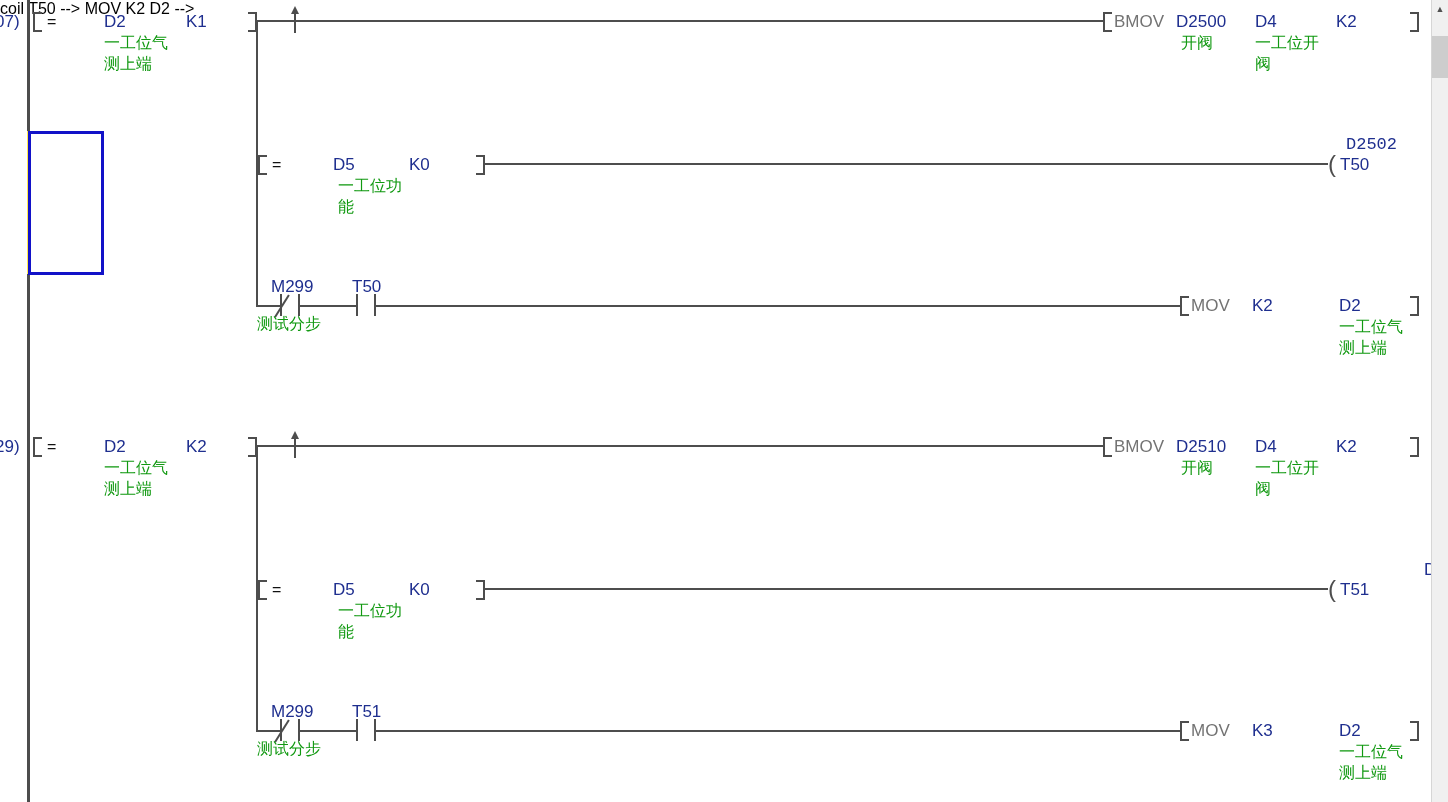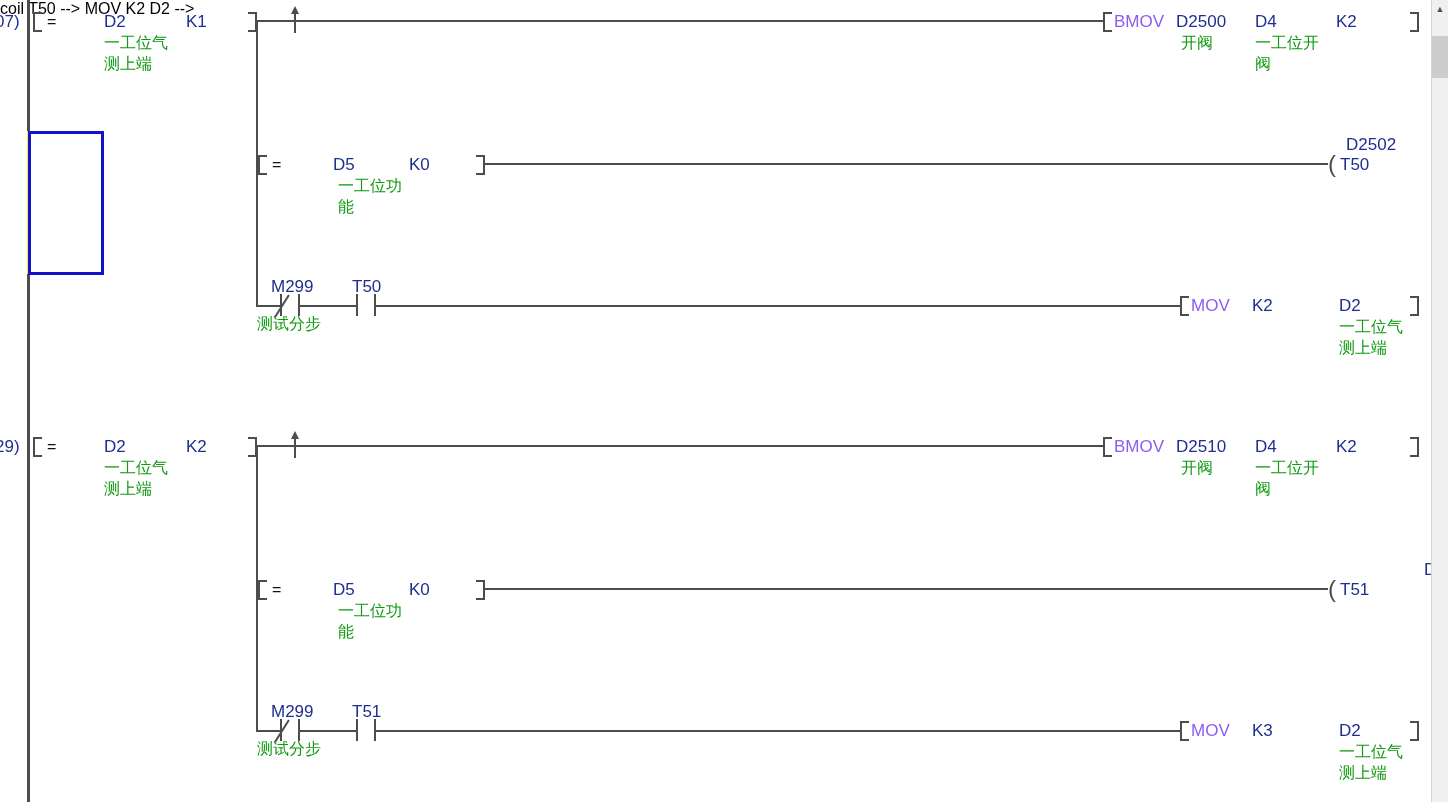--- a/index.html
+++ b/index.html
@@ -41,21 +41,21 @@
   .dev-label {
     position: absolute;
     color: #1f2f8f;
     font-size: 17px;
     line-height: 19px;
     white-space: nowrap;
     font-family: "Liberation Sans", sans-serif;
   }
   .inst-label {
     position: absolute;
-    color: #8b5cf6;
+    color: #737373;
     font-size: 17px;
     line-height: 19px;
     white-space: nowrap;
   }
   .black-label {
     position: absolute;
     color: #111111;
     font-size: 16px;
     line-height: 19px;
     white-space: nowrap;
@@ -219,21 +219,21 @@
   <div class="comment" style="left:338px; top:175px;">一工位功
 能</div>
   <div class="dev-label" style="left:409px; top:155px;">K0</div>
   <div class="brk-right" style="left:476px; top:155px; height:20px;"></div>
   <div class="wire-h" style="left:485px; top:163px; width:843px;"></div>
 
   <div class="coil" style="left:1328px; top:152px;">
     <span class="paren l">(</span>
 
   </div>
-  <div class="dev-label" style="left:1346px; top:135px;">D2502</div>
+  <div class="dev-label" style="left:1346px; top:135px;font-family:Liberation Mono, monospace;">D2502</div>
   <div class="dev-label" style="left:1340px; top:155px;">T50</div>
 
    MOV K2 D2 --&gt;
   <div class="wire-h" style="left:256px; top:305px; width:24px;"></div>
   <div class="contact" style="left:280px; top:294px;">
     <span class="bar l"></span>
     <span class="bar r"></span>
     <span class="slash"></span>
   </div>
   <div class="dev-label" style="left:271px; top:277px;">M299</div>

